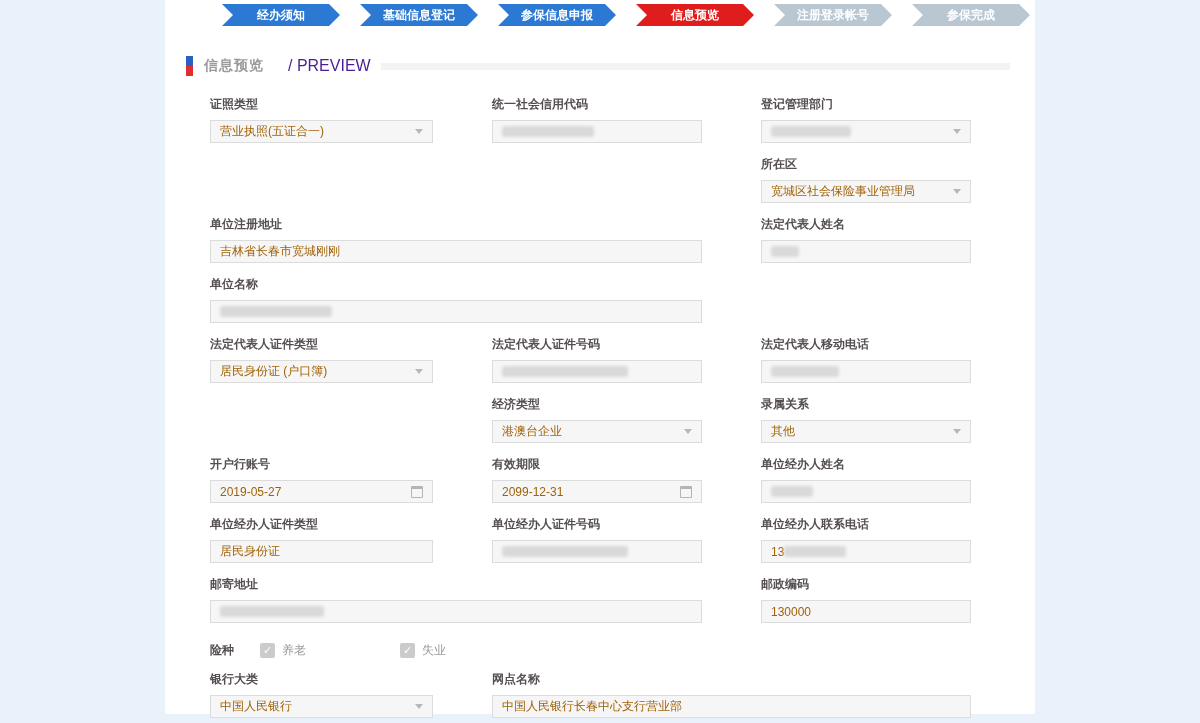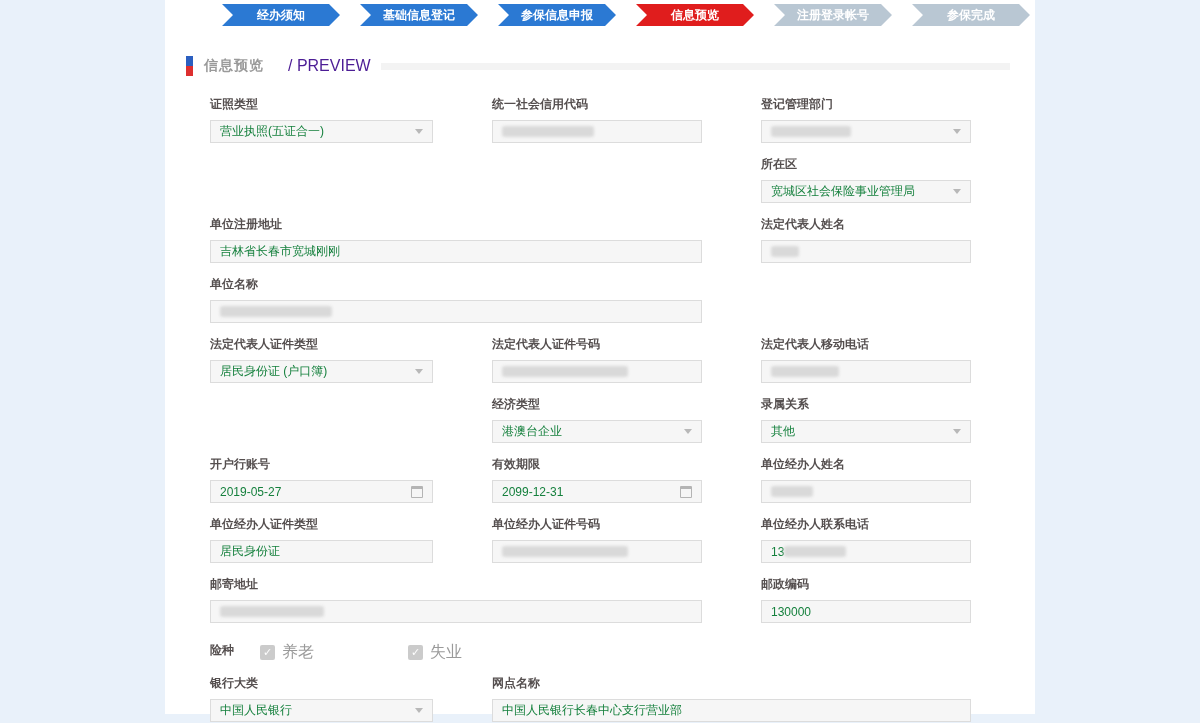--- a/index.html
+++ b/index.html
@@ -36,43 +36,43 @@
     column-gap:59px; margin:20px 63px 0 45px;
   }
   .fg { margin-bottom:13px; }
   .c1 { grid-column:1; } .c2 { grid-column:2; } .c3 { grid-column:3; }
   .span12 { grid-column:1 / 3; } .span23 { grid-column:2 / 4; }
   .full { grid-column:1 / 4; }
   .label { font-size:12px; font-weight:bold; color:#554f4f; margin-bottom:7px; }
   .control {
     height:23px; background:#f6f6f6; border:1px solid #dcdcdc;
     display:flex; align-items:center; padding:0 9px;
-    font-size:12px; color:#15803d; overflow:hidden;
+    font-size:12px; color:#a16207; overflow:hidden;
   }
   .control .val { white-space:nowrap; }
   .control .spacer { flex:1; }
   .caret {
     width:0; height:0; border-left:4px solid transparent; border-right:4px solid transparent;
     border-top:5px solid #b8b8b8; flex:none;
   }
   .cal {
     width:12px; height:12px; border:1px solid #b4b4b4; border-top:3px solid #b4b4b4;
     border-radius:1px; flex:none;
   }
   .blob { height:11px; background:#d9d9d9; border-radius:3px; filter:blur(1.6px); flex:none; }
   
-  .ins-row { display:flex; align-items:flex-start; margin:6px 0 12px 0; }
+  .ins-row { display:flex; align-items:center; margin:6px 0 12px 0; }
   .ins-label { font-size:12px; font-weight:bold; color:#554f4f; margin-right:26px; }
   .cbg { display:flex; align-items:center; margin-right:94px; }
   .checkbox {
     width:15px; height:15px; background:#cbcbcb; border-radius:2px;
     display:flex; align-items:center; justify-content:center;
     color:#fff; font-size:11px; line-height:1;
   }
-  .cb-label { font-size:16px; color:#9a9a9a; margin-left:7px; }
+  .cb-label { font-size:12px; color:#9a9a9a; margin-left:7px; }
 </style>
 </head>
 <body>
 
 <div class="card">
 
   <div class="stepper">
     <div class="step done">经办须知</div>
     <div class="step done">基础信息登记</div>
     <div class="step done">参保信息申报</div>

